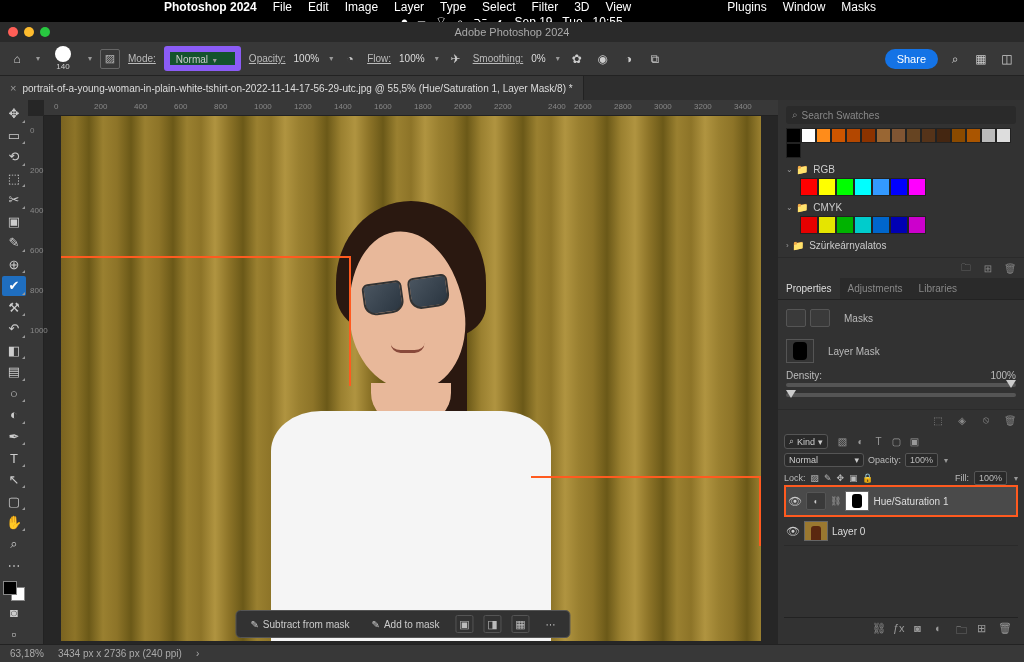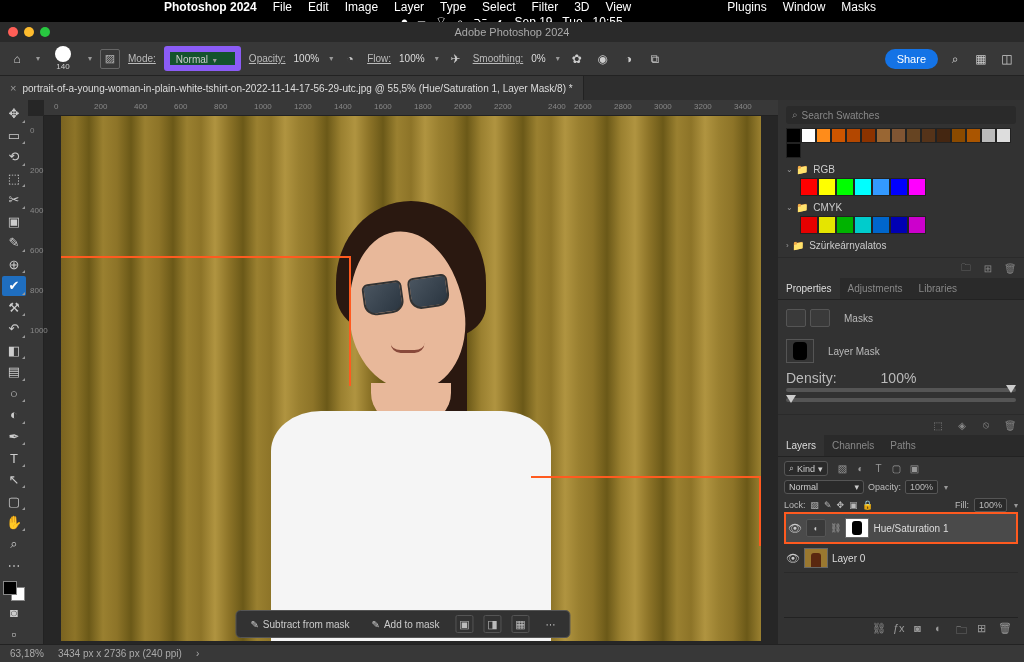--- a/index.html
+++ b/index.html
@@ -92,21 +92,21 @@
 .sw-colors { display:flex; margin-top:3px; margin-left:14px; }
 .sw-colors .swatch { width:18px; height:18px; }
 .panel-footer { display:flex; justify-content:flex-end; gap:6px; padding:3px 6px; border-top:1px solid #2a2a2a; }
 .pf-icon { width:16px; height:14px; color:#888; font-size:10px; display:flex; align-items:center; justify-content:center; }
 
 .prop-row { display:flex; align-items:center; gap:14px; padding:3px 0; font-size:10px; color:#bbb; }
 .prop-mask-icons { display:flex; gap:4px; }
 .prop-mask-icons .mi { width:20px; height:18px; border:1px solid #555; background:#3a3a3a; border-radius:2px; }
 .mini-thumb { width:28px; height:24px; background:#333; border:1px solid #555; display:flex; align-items:center; justify-content:center; }
 .mini-thumb-inner { width:14px; height:18px; background:#000; border-radius:4px; }
-.slider-row { display:flex; font-size:14px; color:#bbb; padding:4px 0 0;gap:44px; }
+.slider-row { display:flex; justify-content:space-between; font-size:10px; color:#bbb; padding:4px 0 0;gap:44px; }
 .slider-track { height:4px; background:#555; border-radius:2px; position:relative; margin:2px 0 6px; }
 .slider-thumb { position:absolute; right:0; top:-3px; width:0; height:0; border-left:5px solid transparent; border-right:5px solid transparent; border-top:8px solid #ccc; }
 .prop-foot { display:flex; justify-content:flex-end; gap:8px; padding:3px 6px; border-top:1px solid #2a2a2a; }
 
 .layers-body { padding:4px 6px; }
 .layers-row1 { display:flex; align-items:center; gap:4px; }
 .lk { background:#2a2a2a; border:1px solid #555; border-radius:3px; padding:1px 4px; font-size:9px; color:#ccc; display:flex; align-items:center; gap:3px; }
 .lrow-icons { display:flex; gap:4px; margin-left:4px; }
 .li-icon { width:14px; height:14px; color:#999; font-size:10px; display:flex; align-items:center; justify-content:center; }
 .layers-row2 { display:flex; align-items:center; gap:4px; margin-top:4px; font-size:9px; color:#bbb; }
@@ -389,25 +389,20 @@
           <div class="slider-thumb" style="left:0;right:auto;"></div>
         </div>
     </div>
     <div class="prop-foot">
       <span class="pf-icon">⬚</span>
       <span class="pf-icon">◈</span>
       <span class="pf-icon">⦸</span>
       <span class="pf-icon">🗑</span>
     </div>
 
-    <div class="panel-tabs">
-      <div class="panel-tab active">Layers</div>
-      <div class="panel-tab">Channels</div>
-      <div class="panel-tab">Paths</div>
-    </div>
     <div class="layers-body" style="flex:1;display:flex;flex-direction:column;">
       <div class="layers-row1">
         <div class="lk">⌕ <span>Kind</span> ▾</div>
         <div class="lrow-icons">
           <div class="li-icon">▧</div>
           <div class="li-icon">◐</div>
           <div class="li-icon">T</div>
           <div class="li-icon">▢</div>
           <div class="li-icon">▣</div>
         </div>

